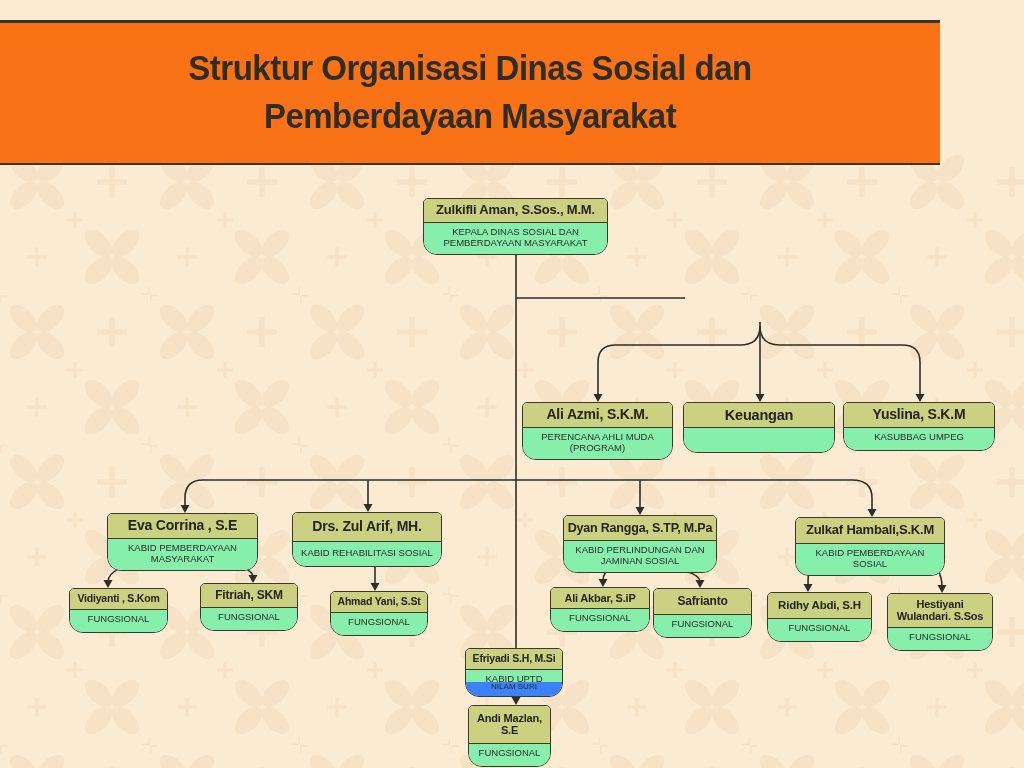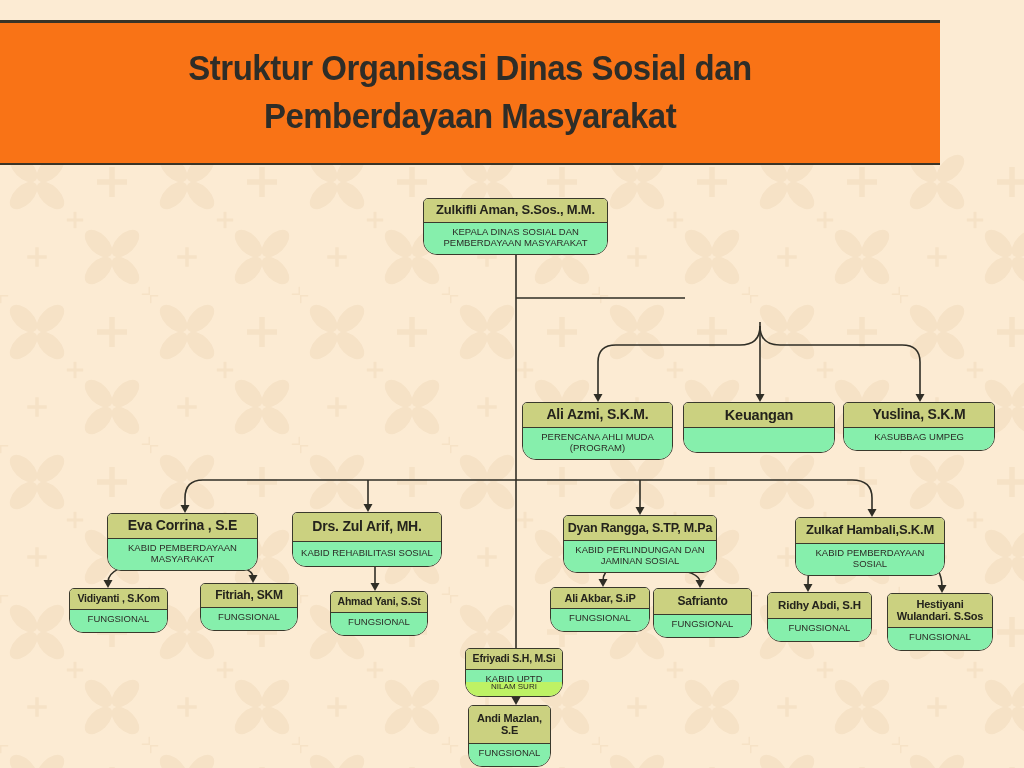--- a/index.html
+++ b/index.html
@@ -48,21 +48,21 @@
   .tt{
     background:#86efac;
     color:#2c2b26;
     font-size:9.5px;
     line-height:1.18;
     min-height:13px;
     text-align:center;
     padding:3px 2px 6px 2px;
   }
   .tt2{
-    background:#bef264;
+    background:#3b82f6;
     color:#2c2b26;
     font-size:8px;
     text-align:center;
     margin-top:-5px;
     padding-bottom:5px;
   }
 </style>
 </head>
 <body>
 

